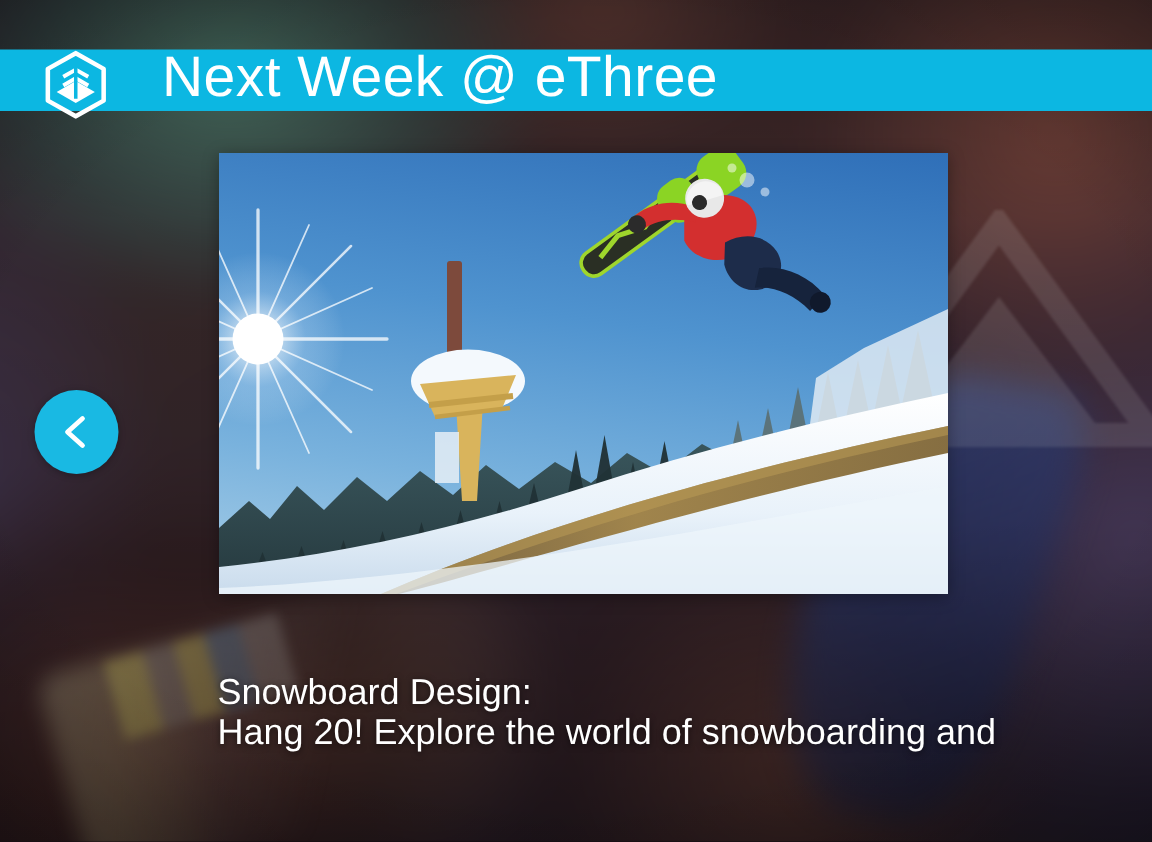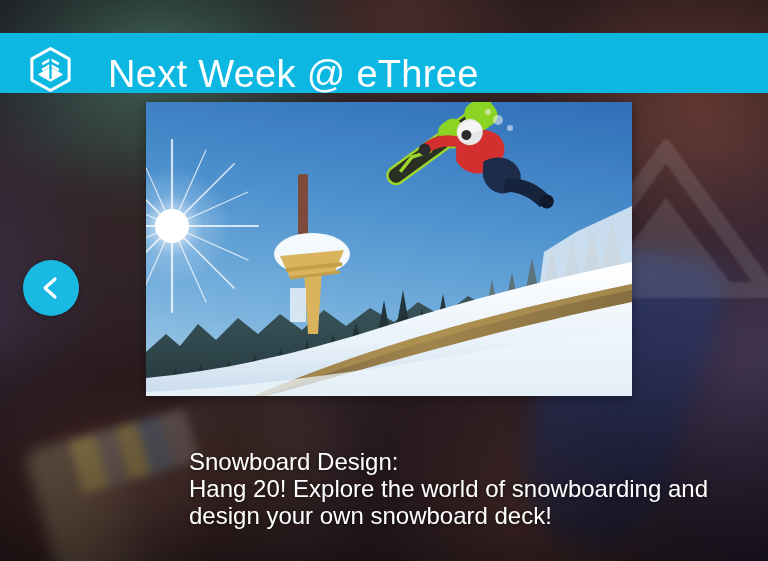--- a/index.html
+++ b/index.html
@@ -90,24 +90,24 @@
     inset: 0;
     background:
       radial-gradient(ellipse 120% 110% at 50% 48%, rgba(0,0,0,0) 42%, rgba(0,0,0,0.42) 100%),
       linear-gradient(180deg, rgba(0,0,0,0.30) 0%, rgba(0,0,0,0.10) 26%, rgba(0,0,0,0.18) 62%, rgba(0,0,0,0.46) 100%);
   }
 
   
   #header-bar {
     position: absolute;
     left: 0; top: 33px;
-    width: 768px; height: 60px;
+    width: 768px; height: 41px;
     background: #0cb7e2;
     display: flex;
-    align-items: flex-end;
+    align-items: flex-start;
     box-sizing: border-box;
   }
   #brand-logo {
     margin-left: 27px;
     width: 47px; height: 47px;
     display: block;
     flex: 0 0 auto;
   }
   #header-title {
     margin-left: 34px;
@@ -153,21 +153,20 @@
 
   
   #caption {
     position: absolute;
     left: 145px; top: 448px;
     width: 540px;
     color: #ffffff;
     font-size: 24px;
     line-height: 27px;
     text-shadow: 0 1px 4px rgba(0,0,0,0.55);
-    margin-left: 44px;
   }
   #caption .caption-line { display: block; white-space: nowrap; }
 </style>
 </head>
 <body>
 
 <div id="screen">
 
   <div class="bg-layer bg-base"></div>
   <div class="bg-phone"></div>
@@ -316,16 +315,15 @@
         <circle cx="352" cy="18" r="5"></circle>
         <circle cx="364" cy="26" r="3"></circle>
         <circle cx="342" cy="10" r="3"></circle>
       </g>
     </svg>
   </div>
 
   <div id="caption">
     <span class="caption-line">Snowboard Design:</span>
     <span class="caption-line">Hang 20! Explore the world of snowboarding and</span>
-    <span class="caption-line">design your own snowboard deck!</span>
   </div>
 
 </div>
 
 </body></html>

